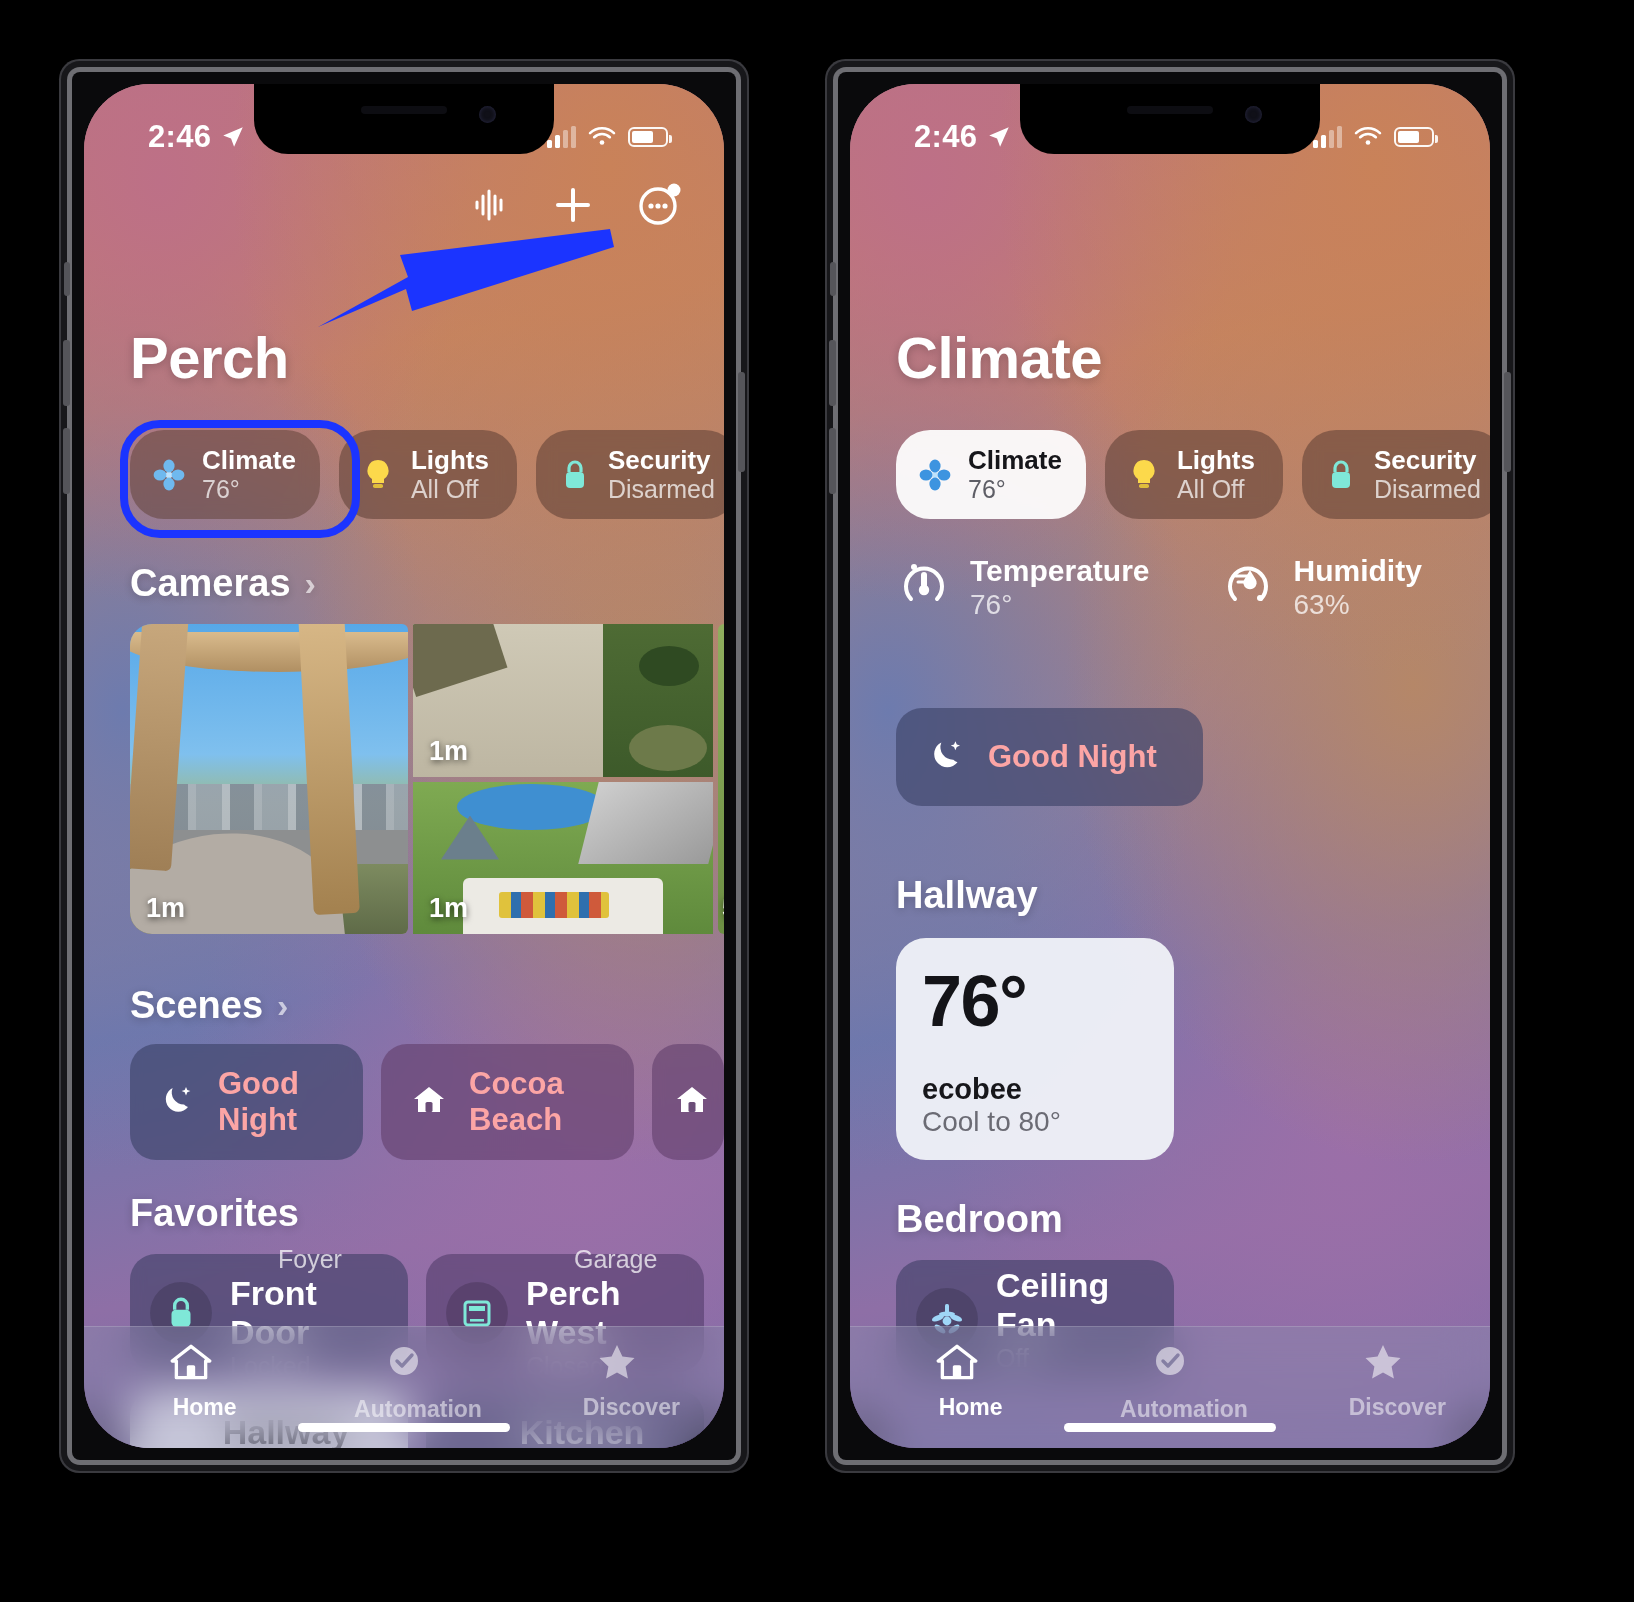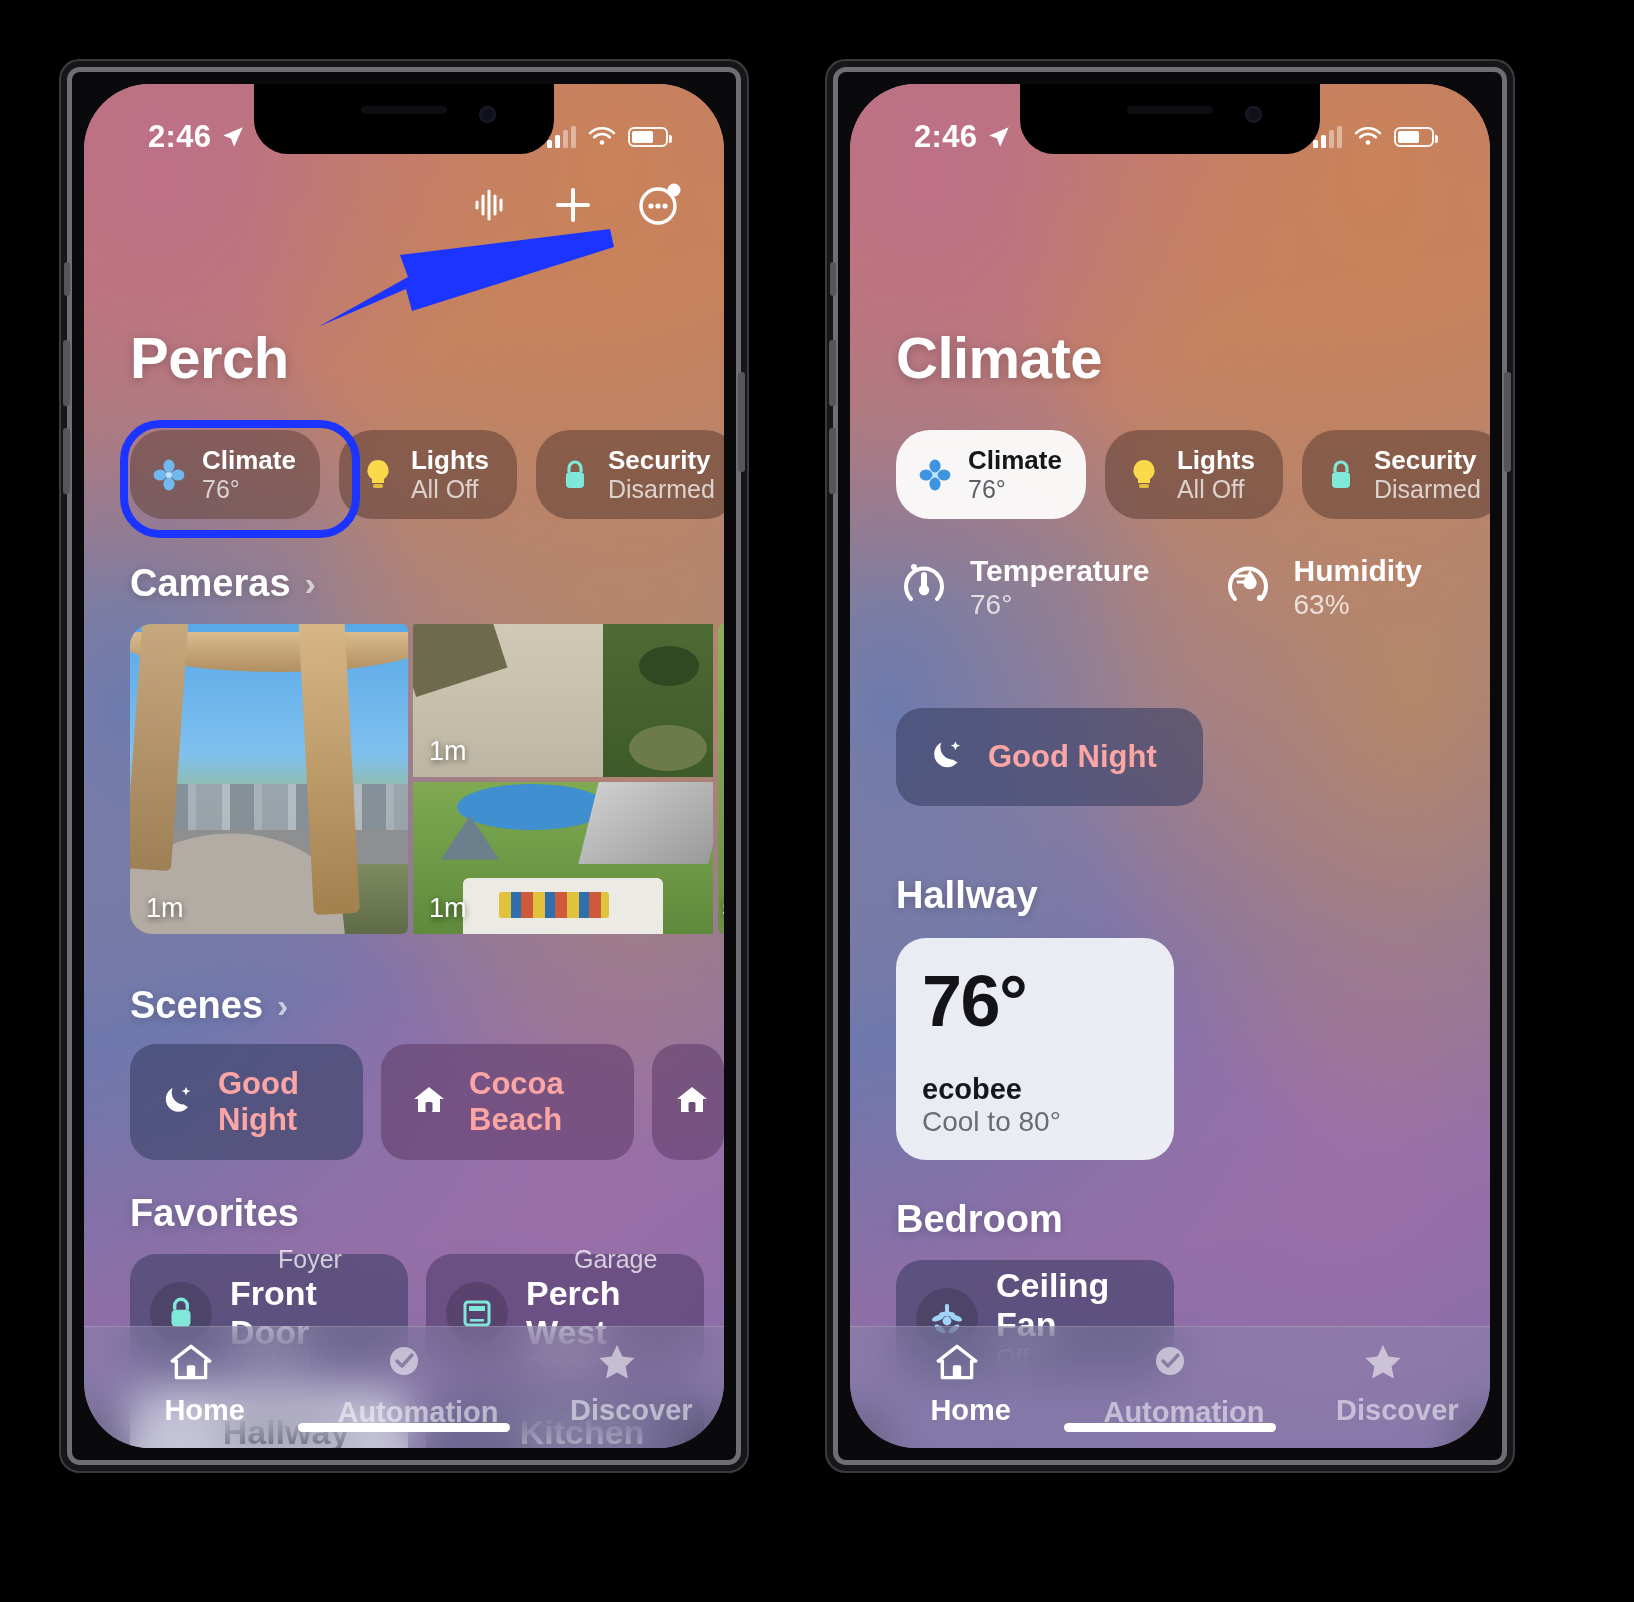--- a/index.html
+++ b/index.html
@@ -93,21 +93,21 @@
   .sec-head{ position:absolute; left:46px; color:#fff; font-weight:700; font-size:38px;
              display:flex; align-items:center; gap:14px; text-shadow:0 2px 8px rgba(0,0,0,.2); }
   .sec-head .chev{ opacity:.62; font-size:34px; font-weight:700; }
 
   
   .cams{ position:absolute; left:46px; display:flex; gap:5px; }
   .cam-big{ width:278px; height:310px; border-radius:22px 6px 6px 22px; position:relative; overflow:hidden; }
   .cam-col{ display:flex; flex-direction:column; gap:5px; }
   .cam-sm{ width:300px; height:152.5px; position:relative; overflow:hidden; }
   .cam-edge{ width:40px; height:310px; border-radius:6px; overflow:hidden; position:relative; }
-  .cam-stamp{ position:absolute; left:16px; bottom:10px; color:#fff; font-weight:400; font-size:27px;
+  .cam-stamp{ position:absolute; left:16px; bottom:10px; color:#fff; font-weight:700; font-size:27px;
               text-shadow:0 2px 6px rgba(0,0,0,.6); }
 
   
   .art-porch{ position:absolute; inset:0;
     background:
       radial-gradient(120% 70% at 50% 120%, #a9a39b 0%, rgba(169,163,155,0) 55%),
       linear-gradient(#57a8e8 0%, #7fc0ee 42%, #9ab98f 58%, #7d8f6c 72%, #9c9288 100%); }
   .art-porch .beam-l{ position:absolute; left:4px; top:-14px; width:46px; height:260px;
     background:linear-gradient(#c9a97e,#9f7f56); transform:rotate(4deg); border-radius:6px; }
   .art-porch .beam-r{ position:absolute; right:56px; top:-10px; width:46px; height:300px;
@@ -180,21 +180,21 @@
   .thermo-temp{ font-size:72px; font-weight:700; color:#141418; letter-spacing:-1.5px; }
   .thermo-brand{ font-size:29px; font-weight:700; color:#17171b; }
   .thermo-state{ font-size:28px; color:#6b6b74; }
 
   
   .tabbar{ position:absolute; left:0; right:0; bottom:0; height:122px; z-index:7;
            background:rgba(140,140,172,.40); backdrop-filter:blur(22px);
            border-top:1px solid rgba(255,255,255,.16);
            display:flex; align-items:flex-start; padding-top:14px; }
   .tab{ flex:1; display:flex; flex-direction:column; align-items:center; gap:7px; }
-  .tab-label{ font-size:29px; font-weight:700; color:rgba(255,255,255,.52);margin-left:28px; }
+  .tab-label{ font-size:23px; font-weight:700; color:rgba(255,255,255,.52);margin-left:28px; }
   .tab.active .tab-label{ color:#fff; }
   .tab .ico{ opacity:.55; }
   .tab.active .ico{ opacity:1; }
   .home-ind{ position:absolute; bottom:16px; left:50%; transform:translateX(-50%);
              width:212px; height:9px; border-radius:5px; background:#fff; z-index:9; }
 
   .arrow-anno{ position:absolute; z-index:20; pointer-events:none; }
 </style>
 </head>
 <body>

